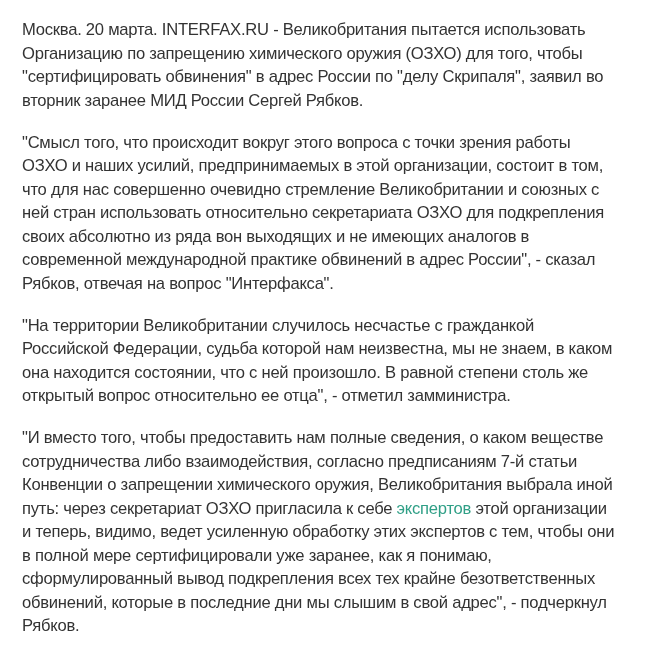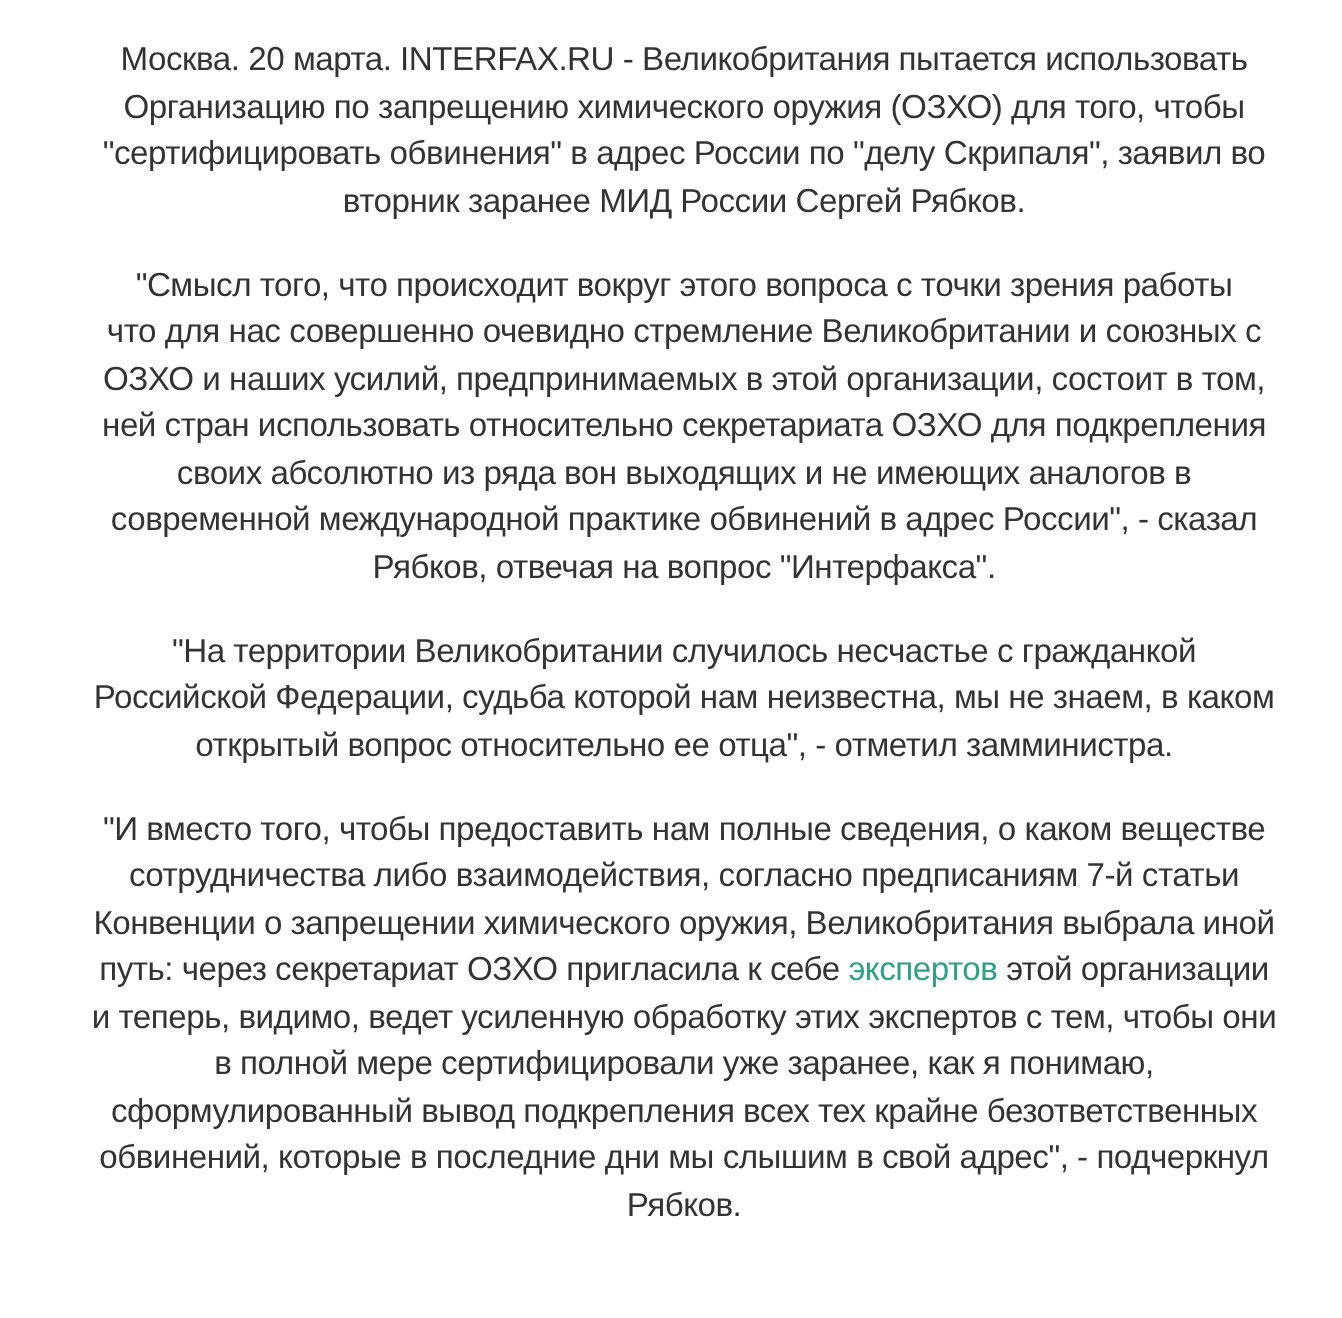--- a/index.html
+++ b/index.html
@@ -19,21 +19,20 @@
     top: 18px;
     width: 640px;
     font-family: "Liberation Sans", "DejaVu Sans", sans-serif;
     font-size: 16.6px;
     line-height: 23.5px;
     color: #333333;
     letter-spacing: -0.25px;
   }
   .para {
     margin: 0 0 18.5px 0;
-    text-align: center;
   }
   .line {
     display: block;
     white-space: nowrap;
   }
   .link {
     color: #2f9f86;
     text-decoration: none;
     cursor: pointer;
     margin-top: 45px;
@@ -46,31 +45,32 @@
 
   <p class="para">
     <span class="line">Москва. 20 марта. INTERFAX.RU - Великобритания пытается использовать</span>
     <span class="line">Организацию по запрещению химического оружия (ОЗХО) для того, чтобы</span>
     <span class="line">"сертифицировать обвинения" в адрес России по "делу Скрипаля", заявил во</span>
     <span class="line">вторник заранее МИД России Сергей Рябков.</span>
   </p>
 
   <p class="para">
     <span class="line">"Смысл того, что происходит вокруг этого вопроса с точки зрения работы</span>
+    <span class="line">ОЗХО и наших усилий, предпринимаемых в этой организации, состоит в том,</span>
     <span class="line">что для нас совершенно очевидно стремление Великобритании и союзных с</span>
-    <span class="line">ОЗХО и наших усилий, предпринимаемых в этой организации, состоит в том,</span>
     <span class="line">ней стран использовать относительно секретариата ОЗХО для подкрепления</span>
     <span class="line">своих абсолютно из ряда вон выходящих и не имеющих аналогов в</span>
     <span class="line">современной международной практике обвинений в адрес России", - сказал</span>
     <span class="line">Рябков, отвечая на вопрос "Интерфакса".</span>
   </p>
 
   <p class="para">
     <span class="line">"На территории Великобритании случилось несчастье с гражданкой</span>
     <span class="line">Российской Федерации, судьба которой нам неизвестна, мы не знаем, в каком</span>
+    <span class="line">она находится состоянии, что с ней произошло. В равной степени столь же</span>
     <span class="line">открытый вопрос относительно ее отца", - отметил замминистра.</span>
   </p>
 
   <p class="para">
     <span class="line">"И вместо того, чтобы предоставить нам полные сведения, о каком веществе</span>
     <span class="line">сотрудничества либо взаимодействия, согласно предписаниям 7-й статьи</span>
     <span class="line">Конвенции о запрещении химического оружия, Великобритания выбрала иной</span>
     <span class="line"><span>путь: через секретариат ОЗХО пригласила к себе </span><a class="link">экспертов</a><span> этой организации</span></span>
     <span class="line">и теперь, видимо, ведет усиленную обработку этих экспертов с тем, чтобы они</span>
     <span class="line">в полной мере сертифицировали уже заранее, как я понимаю,</span>

